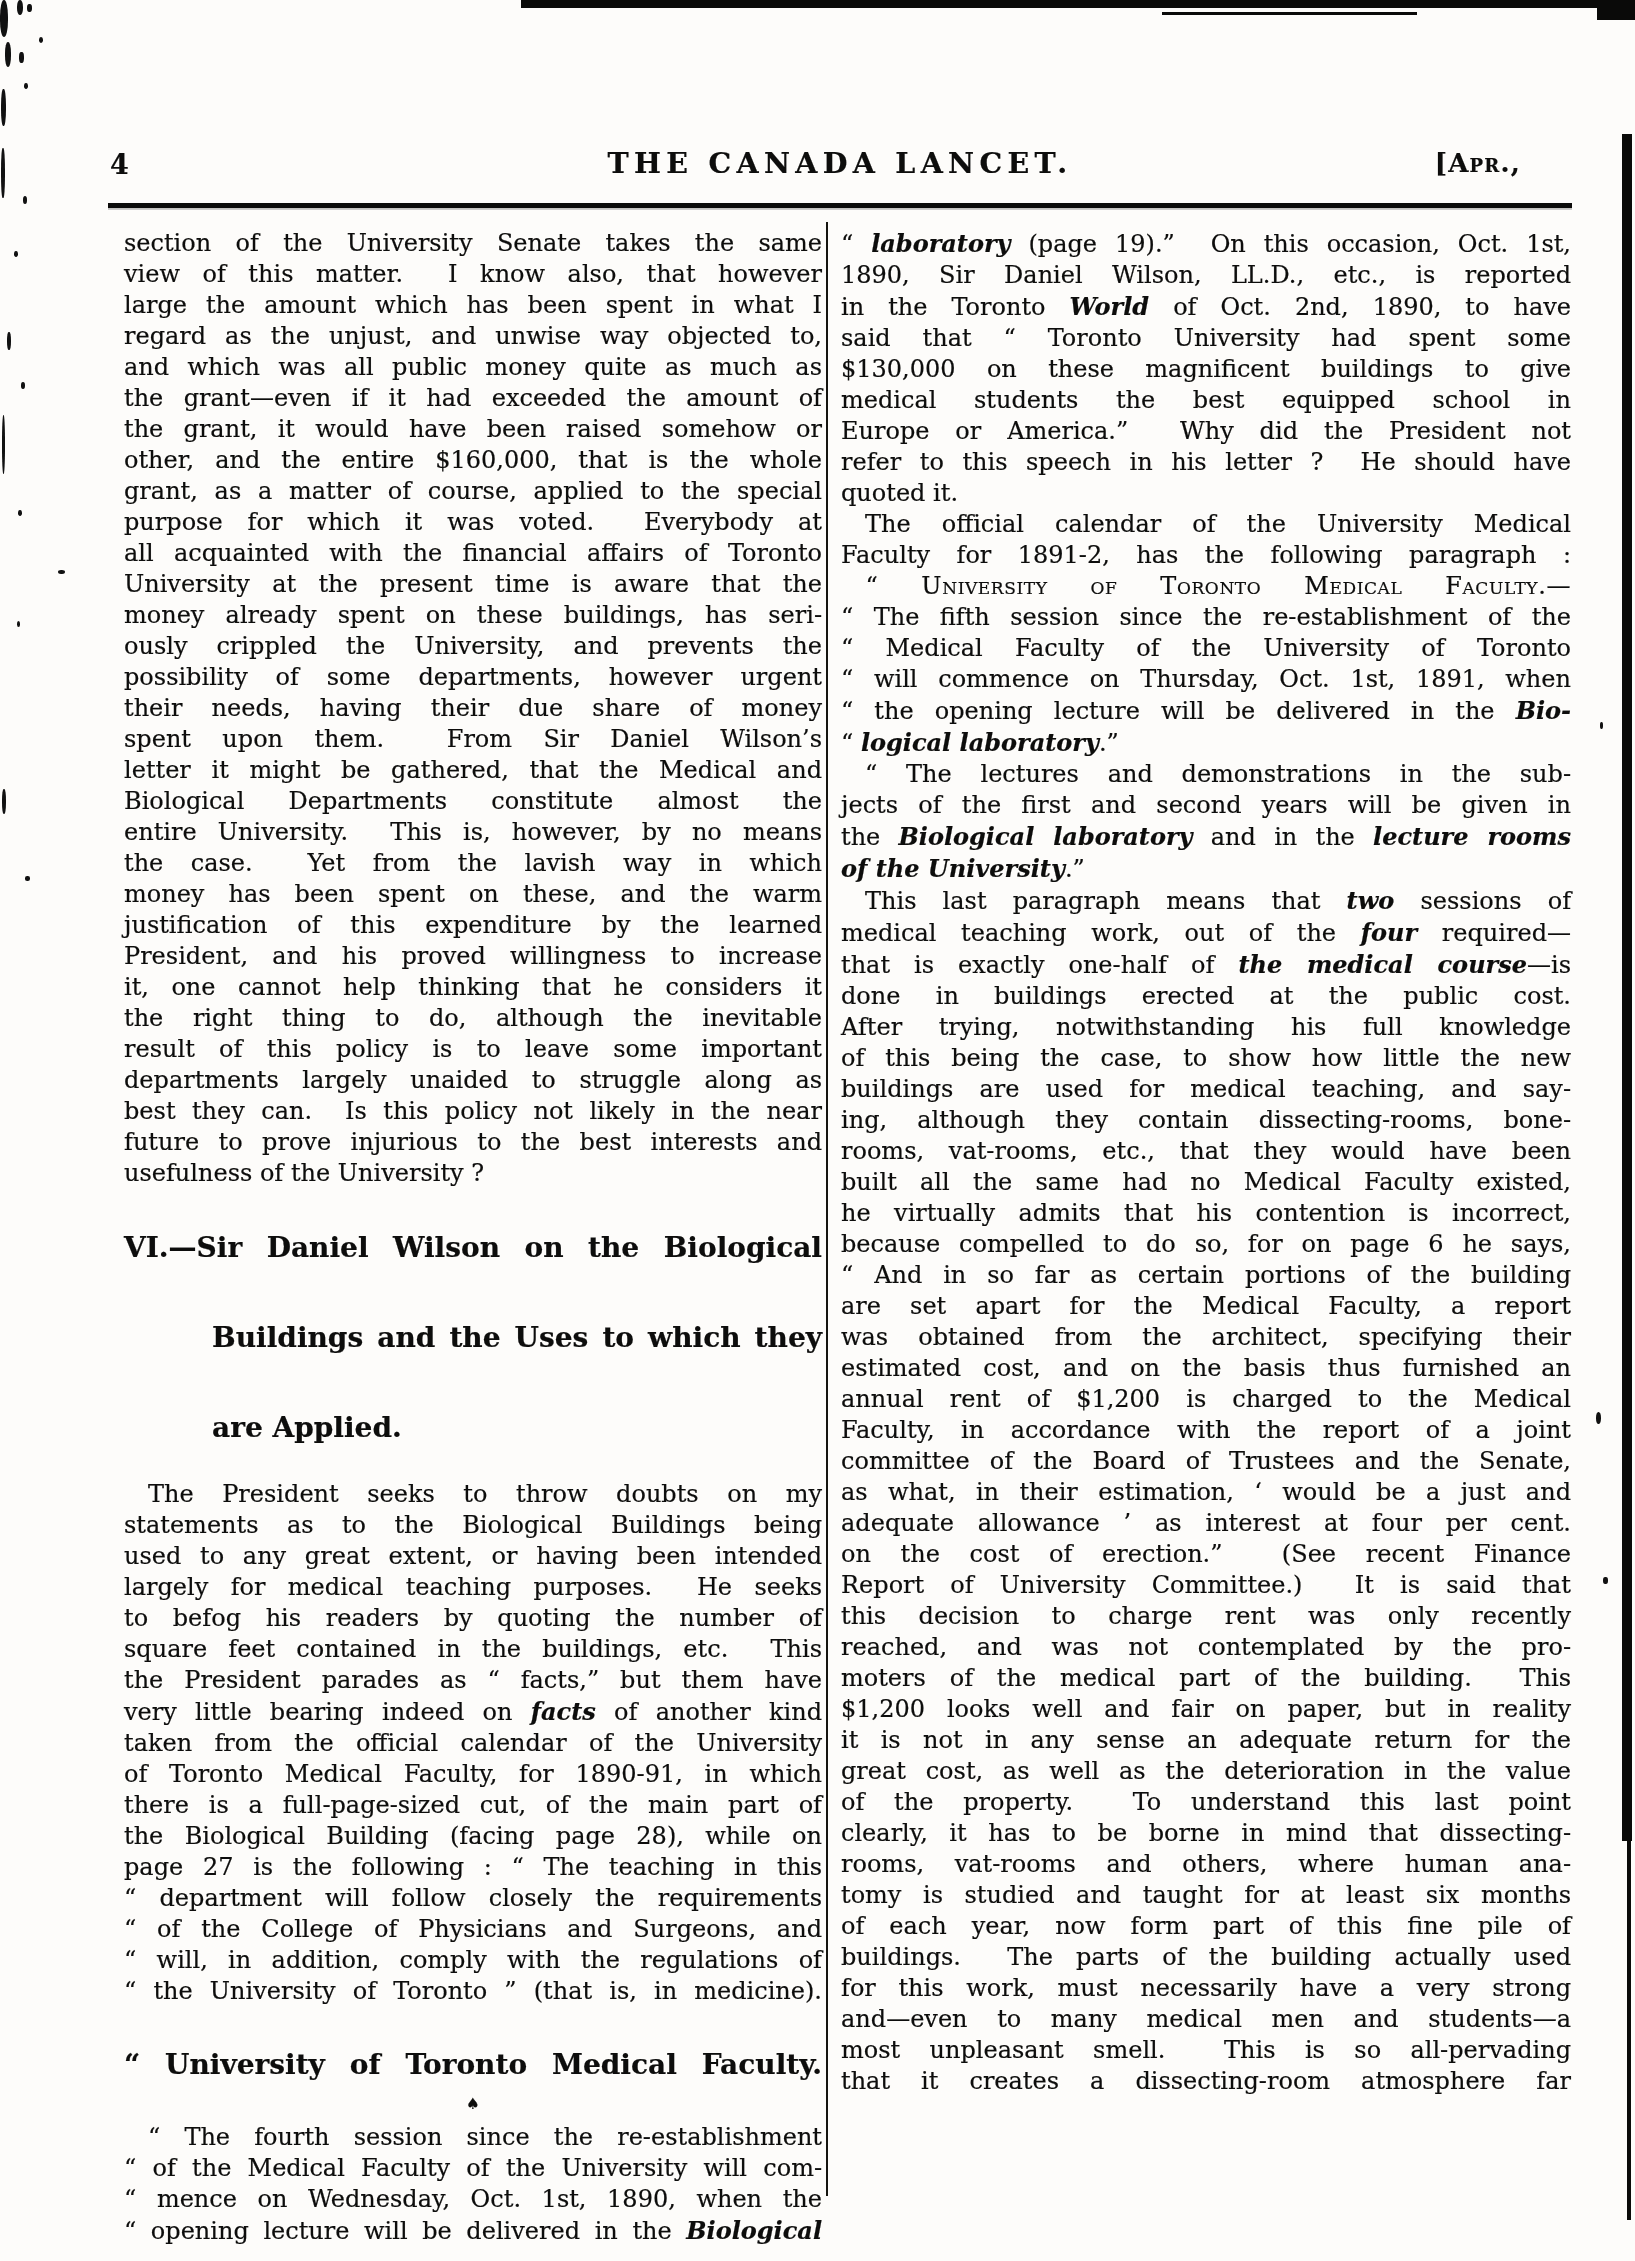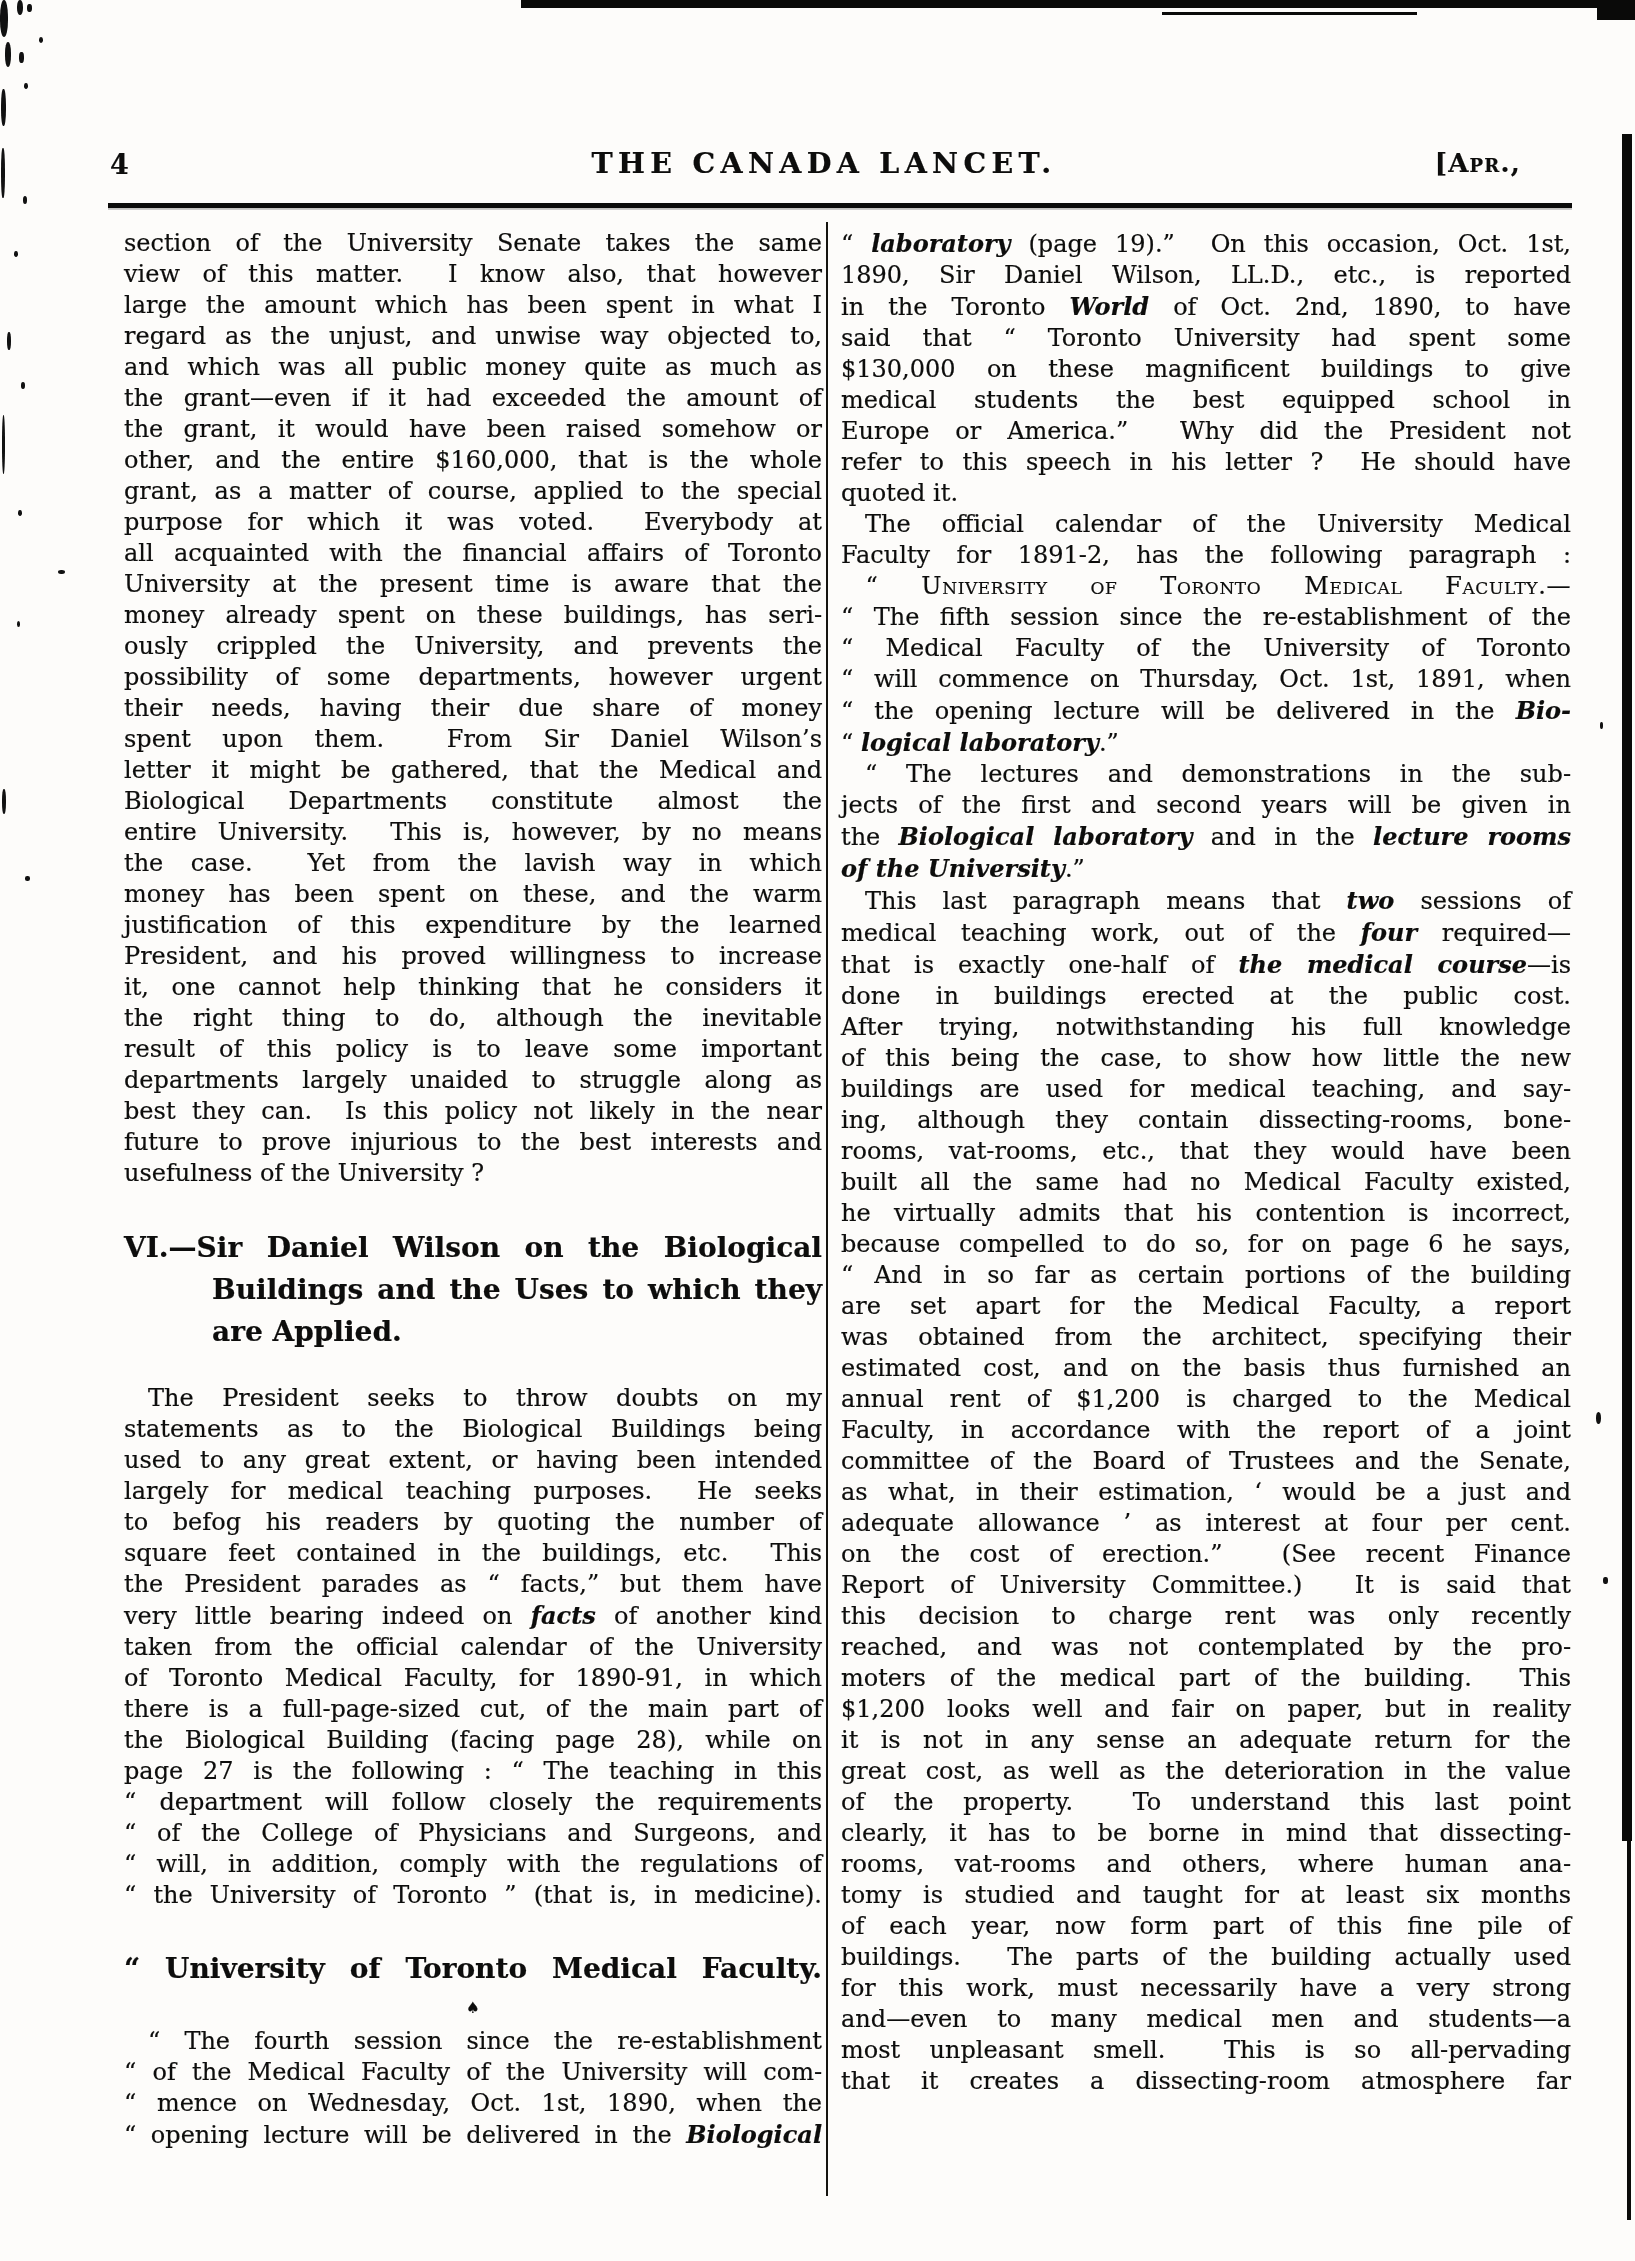--- a/index.html
+++ b/index.html
@@ -7,34 +7,34 @@
     width:1635px;height:2261px;
     background:#fdfcfa;
     position:relative;
     overflow:hidden;
     font-family:"DejaVu Serif","Liberation Serif",serif;
     color:#0d0d0c;
   }
   .page{position:absolute;inset:0;-webkit-text-stroke:0.2px #0d0d0c;}
   
   .pagenum{position:absolute;left:110px;top:149px;font-size:27px;font-weight:700;}
-  .journal-title{position:absolute;left:92px;top:146px;width:1464px;text-align:center;
+  .journal-title{position:absolute;left:108px;top:146px;width:1464px;text-align:center;
     font-size:28.5px;font-weight:700;letter-spacing:5.3px;}
   .issue{position:absolute;right:114px;top:148px;font-size:26px;font-weight:700;font-variant:small-caps;letter-spacing:1.2px;}
   .header-rule{position:absolute;left:108px;top:203px;width:1464px;height:4.7px;background:#0b0b0a;
     box-shadow:0 1.8px 0 rgba(10,10,10,.25);}
   
   .col{position:absolute;top:228px;font-size:24px;line-height:31px;}
   .col-left{left:124px;width:698px;}
   .col-right{left:841px;width:730px;}
   .divider{position:absolute;left:826px;top:222px;width:2.4px;height:1974px;background:#15140f;}
   .line{white-space:pre-wrap;text-align:justify;text-align-last:justify;}
   .line.last{text-align-last:left;}
   .line i{font-style:italic;font-weight:bold;}
-  .h1a,.h1b,.h1c,.h2{font-weight:700;font-size:28px;line-height:42px;}
+  .h1a,.h1b,.h1c,.h2{font-weight:700;font-size:28px;line-height:42px;margin-top:48px;}
   .h1a{margin-top:38px;}
   .h1b,.h1c{padding-left:88px;}
   .h1c{margin-bottom:30px;}
   .h2{margin-top:37px;}
   .orn{text-align:center;text-align-last:center;font-size:15.4px;line-height:36px;}
   .sc{font-variant:small-caps;letter-spacing:0.6px;}
   
   .art{position:absolute;background:#0a0a09;}
   .spk{position:absolute;background:#111;border-radius:45%;}
 </style>

